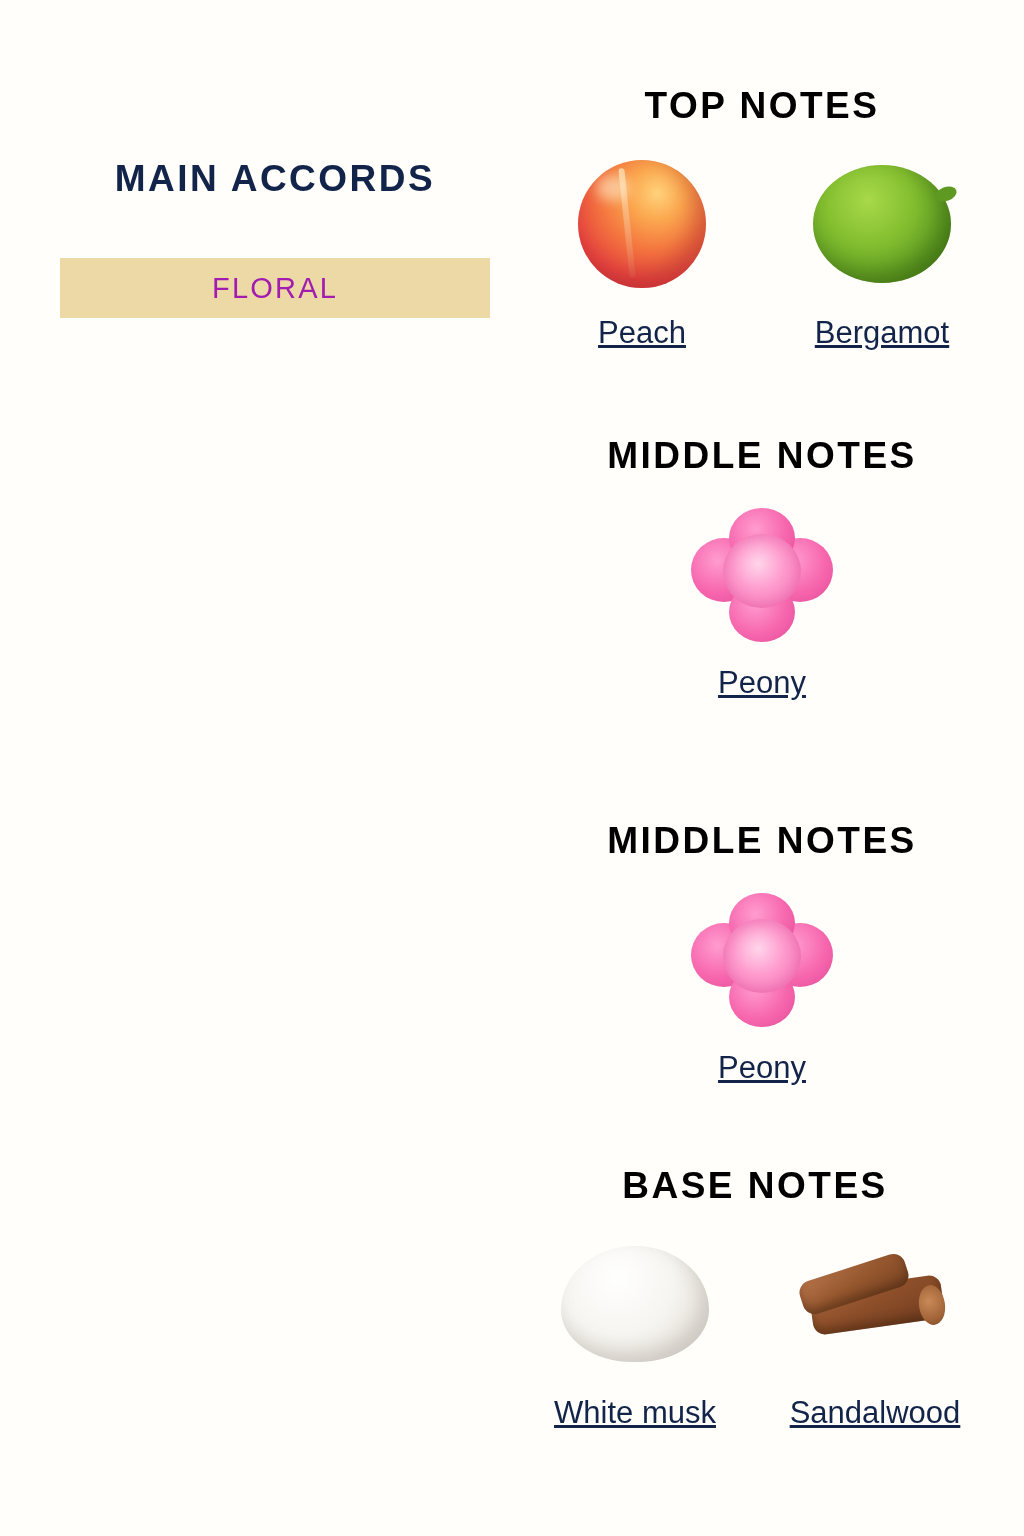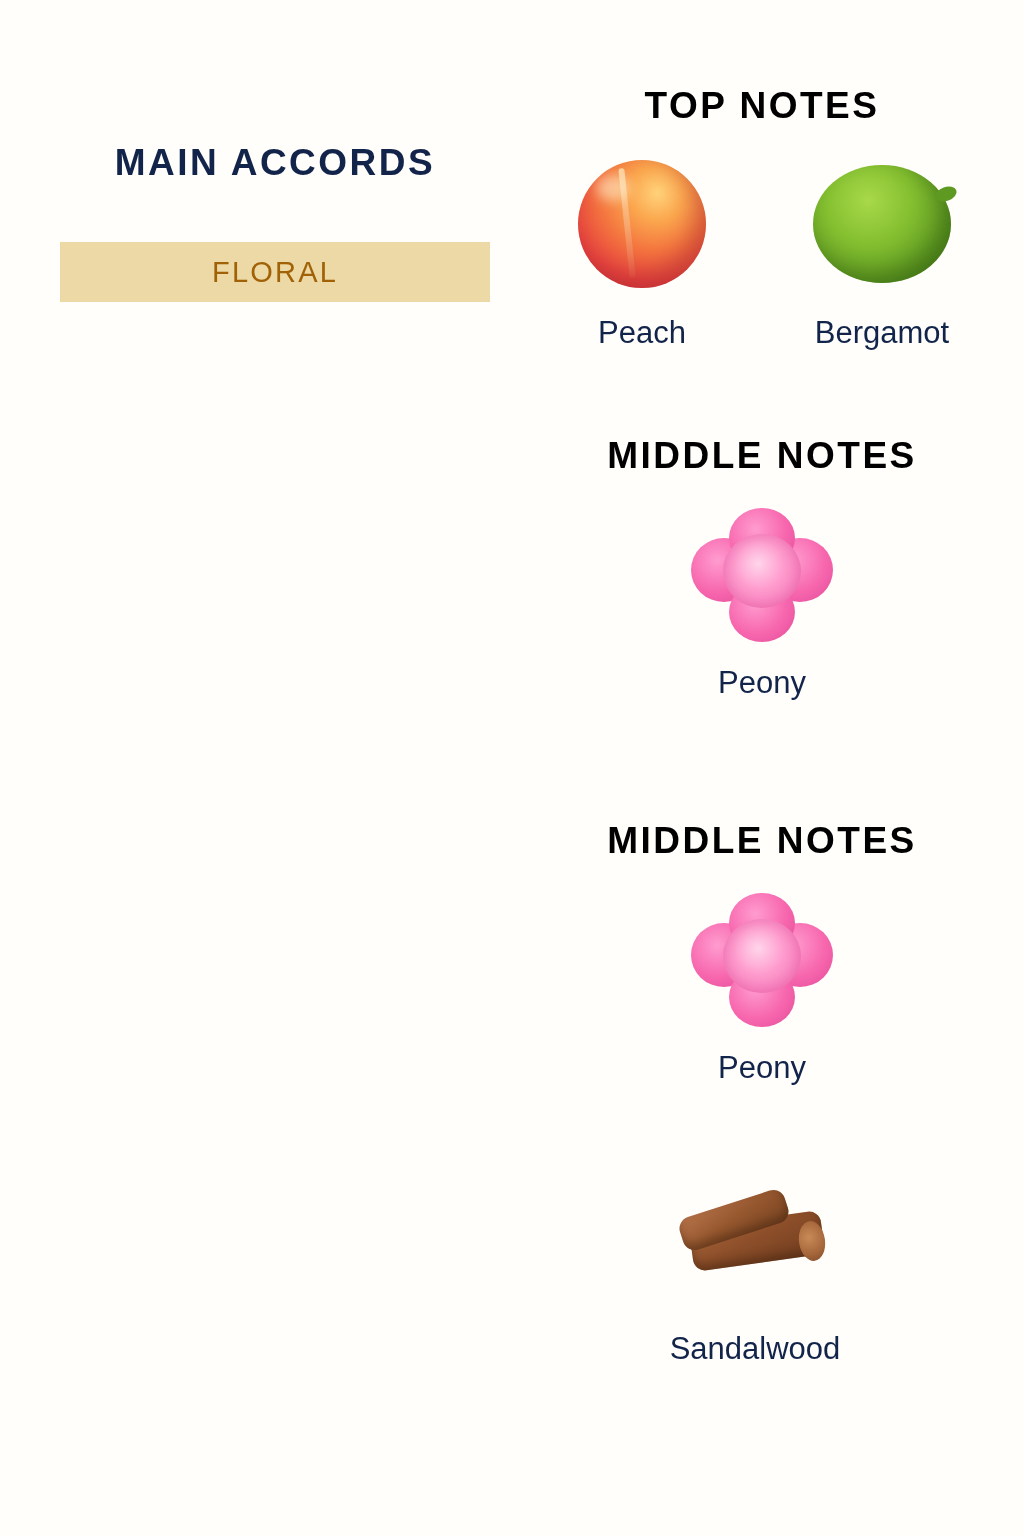--- a/index.html
+++ b/index.html
@@ -16,21 +16,21 @@
     overflow: hidden;
   }
 
   .panel {
     position: absolute;
   }
 
   
   #accords-panel {
     left: 60px;
-    top: 142px;
+    top: 158px;
     width: 430px;
   }
   .accords-title {
     font-size: 37px;
     font-weight: bold;
     letter-spacing: 2.5px;
     color: #12244a;
     text-align: center;
     margin: 0 0 58px 0;
     white-space: nowrap;
@@ -39,21 +39,21 @@
     background: #ecd9a6;
     height: 60px;
     margin-bottom: 27px;
     display: flex;
     align-items: center;
     justify-content: center;
   }
   .accord-label {
     font-size: 29px;
     letter-spacing: 2.2px;
-    color: #a16207;
+    color: #a21caf;
     font-weight: 500;
   }
 
   
   .section-title {
     font-size: 37px;
     font-weight: bold;
     letter-spacing: 2.5px;
     text-align: center;
     color: #000000;
@@ -82,21 +82,21 @@
     color: #12244a;
     text-align: center;
     white-space: nowrap;
   }
 
   #top-notes-section { left: 517px; top: 85px; width: 490px; }
   #middle-notes-section-1 { left: 517px; top: 435px; width: 490px; }
   #middle-notes-section-2 { left: 517px; top: 820px; width: 490px; }
   #base-notes-section { left: 500px; top: 1165px; width: 510px; }
 
-  .section-title + .notes-row { margin-top: 22px; }
+  .section-title + .notes-row { margin-top: 22px; text-decoration: underline; }
   .note-art + .note-label { margin-top: 16px; }
 
   
   .peach {
     width: 128px; height: 128px; border-radius: 50%;
     background: radial-gradient(circle at 62% 26%, #ffd27a 0%, #fba74e 22%, #f4763f 46%, #e8453f 72%, #c82f3a 100%);
     position: relative;
     box-shadow: inset -10px -12px 22px rgba(150,25,40,0.35);
   }
   .peach::before {
@@ -251,21 +251,28 @@
             <div class="p p4"></div>
             <div class="core"></div>
           </div>
       </div>
       <div class="note-label">Peony</div>
     </div>
   </div>
 </div>
 
 <div class="panel" id="base-notes-section">
-  <div class="notes-row">
+  <div class="section-title">BASE NOTES</div>
+  <div class="notes-row">
+    <div class="note-item">
+      <div class="note-art">
+          <div class="musk"></div>
+        </div>
+      <div class="note-label">White musk</div>
+    </div>
     <div class="note-item">
       <div class="note-art">
         <div class="wood">
             <div class="log log1"></div>
             <div class="log log2"></div>
             <div class="cap"></div>
           </div>
       </div>
       <div class="note-label">Sandalwood</div>
     </div>

